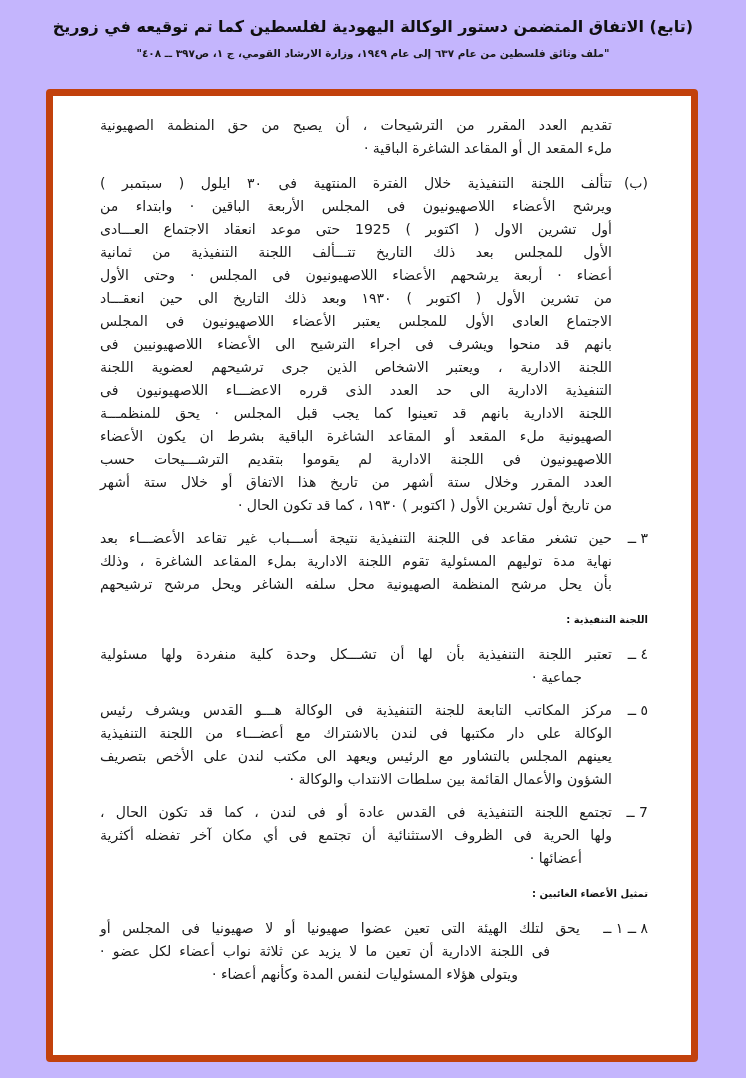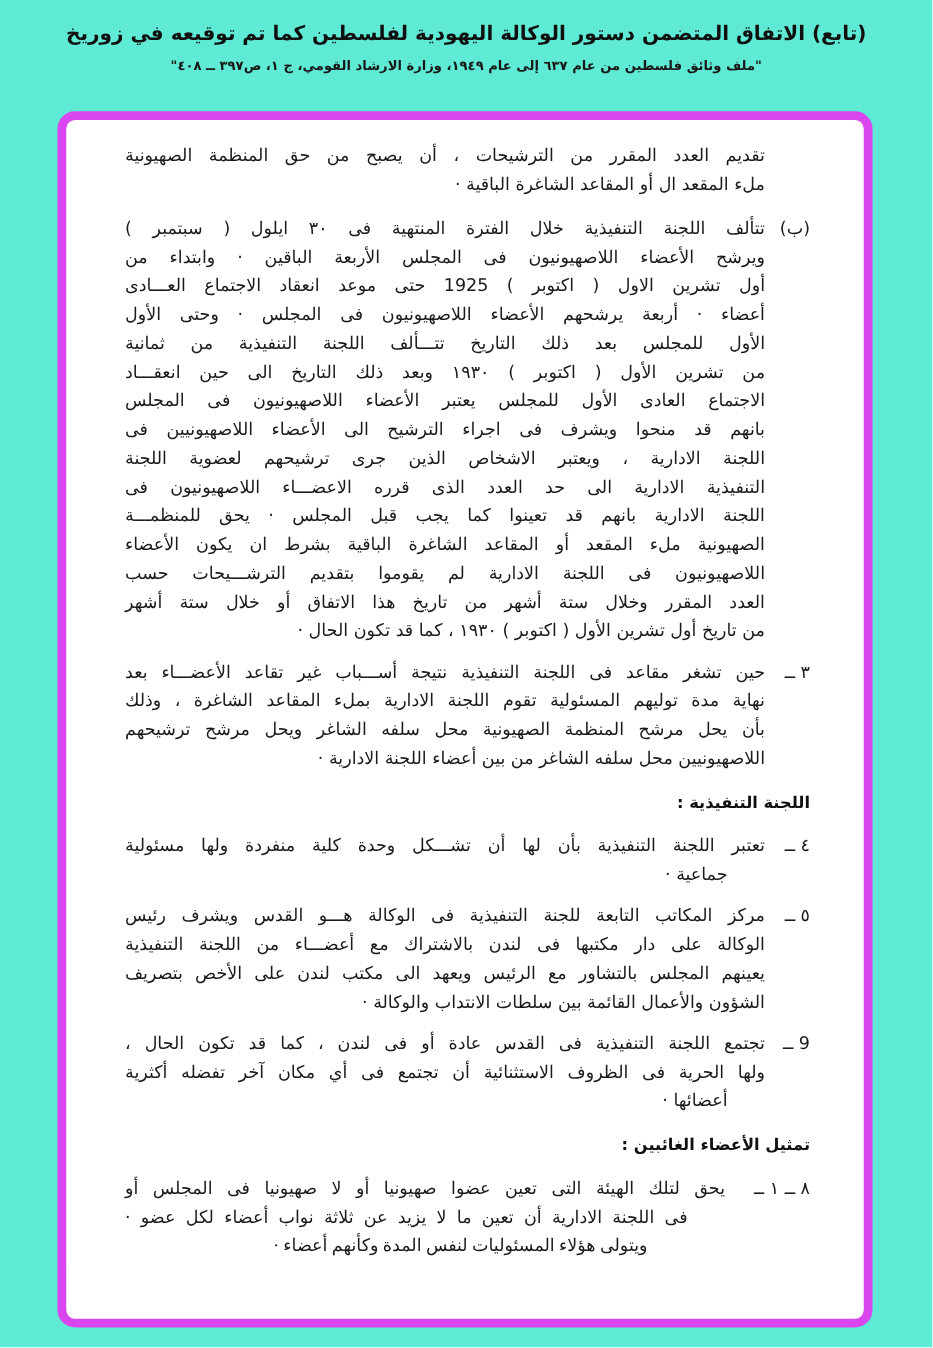--- a/index.html
+++ b/index.html
@@ -1,41 +1,41 @@
 <!DOCTYPE html>
 <html lang="ar"><head>
 <meta charset="utf-8">
 <style>
   html,body { margin:0; padding:0; background:#ffffff; }
   .page {
-    position:relative; width:746px; height:1078px; background:#5eead4;
+    position:relative; width:746px; height:1078px; background:#c4b5fd;
     font-family:"DejaVu Sans", sans-serif; color:#161616; overflow:hidden;
   }
   .header { position:absolute; top:16px; left:0; right:0; text-align:center; direction:rtl; }
   .title { font-size:16px; font-weight:bold; line-height:22px; color:#101010; }
   .source { font-size:10.5px; font-weight:bold; margin-top:9px; color:#181818; }
   .frame {
     position:absolute; left:46px; top:89px; width:638px; height:959px;
-    border:7px solid #d946ef; border-radius:14px; background:#ffffff;
+    border:7px solid #c2410c; border-radius:4px; background:#ffffff;
   }
   .content {
     position:absolute; top:0; left:0; right:0; bottom:0;
     padding:16px 43px 6px 47px; direction:rtl; text-align:right;
     font-size:14px; line-height:23px; color:#1a1a1a;
   }
   .para-intro { margin:2px 36px 12px 0; }
   .item { display:flex; margin-bottom:10px; }
   .marker { flex:0 0 36px; white-space:nowrap; }
   .marker.wide { flex:0 0 68px; }
   .body { flex:1; min-width:0; }
   .ln { text-align:justify; text-align-last:justify; }
   .ln.end { text-align-last:right; }
   .pr1 { padding-right:30px; }
-  .pr2 { padding-right:62px;font-family:Liberation Serif, serif; }
-  .sec-heading { font-weight:bold; font-size:13px; margin:12px 0 12px; color:#101010; }
+  .pr2 { padding-right:62px; }
+  .sec-heading { font-weight:bold; font-size:10px; margin:12px 0 12px; color:#101010; }
   .uword { text-underline-offset:3px; }
 </style>
 </head>
 <body>
 
 <div class="page">
 
   <div class="header">
     <div class="title">(تابع) الاتفاق المتضمن دستور الوكالة اليهودية لفلسطين كما تم توقيعه في زوريخ</div>
     <div class="source">"ملف وثائق فلسطين من عام ٦٣٧ إلى عام ١٩٤٩، وزارة الارشاد القومي، ج ١، ص٣٩٧ ــ ٤٠٨"</div>
@@ -48,42 +48,41 @@
         <div class="ln">تقديم العدد المقرر من الترشيحات ، أن يصبح من حق المنظمة الصهيونية</div>
         <div class="ln end">ملء المقعد ال أو المقاعد الشاغرة الباقية ·</div>
       </div>
 
       <div class="item">
         <div class="marker">(ب)</div>
         <div class="body">
           <div class="ln">تتألف اللجنة التنفيذية خلال الفترة المنتهية فى ٣٠ ايلول ( سبتمبر )</div>
           <div class="ln">ويرشح الأعضاء اللاصهيونيون فى المجلس الأربعة الباقين · وابتداء من</div>
           <div class="ln">أول تشرين الاول ( اكتوبر ) 1925 حتى موعد انعقاد الاجتماع العـــادى</div>
+          <div class="ln">الأول للمجلس بعد ذلك التاريخ تتـــألف اللجنة التنفيذية من ثمانية</div>
           <div class="ln">أعضاء · أربعة يرشحهم الأعضاء اللاصهيونيون فى المجلس · وحتى الأول</div>
-          <div class="ln">الأول للمجلس بعد ذلك التاريخ تتـــألف اللجنة التنفيذية من ثمانية</div>
           <div class="ln">من تشرين الأول ( اكتوبر ) ١٩٣٠ وبعد ذلك التاريخ الى حين انعقـــاد</div>
           <div class="ln">الاجتماع العادى الأول للمجلس يعتبر الأعضاء اللاصهيونيون فى المجلس</div>
           <div class="ln">بانهم قد منحوا ويشرف فى اجراء الترشيح الى الأعضاء اللاصهيونيين فى</div>
           <div class="ln">اللجنة الادارية ، ويعتبر الاشخاص الذين جرى ترشيحهم لعضوية اللجنة</div>
           <div class="ln">التنفيذية الادارية الى حد العدد الذى قرره الاعضـــاء اللاصهيونيون فى</div>
           <div class="ln">اللجنة الادارية بانهم قد تعينوا كما يجب قبل المجلس · يحق للمنظمـــة</div>
           <div class="ln">الصهيونية ملء المقعد أو المقاعد الشاغرة الباقية بشرط ان يكون الأعضاء</div>
           <div class="ln">اللاصهيونيون فى اللجنة الادارية لم يقوموا بتقديم الترشـــيحات حسب</div>
           <div class="ln">العدد المقرر وخلال ستة أشهر من تاريخ هذا الاتفاق أو خلال ستة أشهر</div>
           <div class="ln end">من تاريخ أول تشرين الأول ( اكتوبر ) ١٩٣٠ ، كما قد تكون الحال ·</div>
         </div>
       </div>
 
       <div class="item">
         <div class="marker">٣ ــ</div>
         <div class="body">
           <div class="ln">حين تشغر مقاعد فى اللجنة التنفيذية نتيجة أســـباب غير تقاعد الأعضـــاء بعد</div>
           <div class="ln">نهاية مدة توليهم المسئولية تقوم اللجنة الادارية بملء المقاعد الشاغرة ، وذلك</div>
           <div class="ln">بأن يحل مرشح المنظمة الصهيونية محل سلفه الشاغر ويحل مرشح ترشيحهم</div>
-          <div class="ln end">اللاصهيونيين محل سلفه الشاغر من بين أعضاء اللجنة الادارية ·</div>
         </div>
       </div>
 
       <div class="sec-heading">اللجنة التنفيذية :</div>
 
       <div class="item">
         <div class="marker">٤ ــ</div>
         <div class="body">
           <div class="ln">تعتبر اللجنة التنفيذية بأن لها أن تشـــكل وحدة كلية منفردة ولها مسئولية</div>
           <div class="ln end pr1">جماعية ·</div>
@@ -94,21 +93,21 @@
         <div class="marker">٥ ــ</div>
         <div class="body">
           <div class="ln">مركز المكاتب التابعة للجنة التنفيذية فى الوكالة هـــو القدس ويشرف رئيس</div>
           <div class="ln">الوكالة على دار مكتبها فى لندن بالاشتراك مع أعضـــاء من اللجنة التنفيذية</div>
           <div class="ln">يعينهم المجلس بالتشاور مع الرئيس ويعهد الى مكتب لندن على الأخص بتصريف</div>
           <div class="ln end">الشؤون والأعمال القائمة بين سلطات الانتداب والوكالة ·</div>
         </div>
       </div>
 
       <div class="item">
-        <div class="marker">9 ــ</div>
+        <div class="marker">7 ــ</div>
         <div class="body">
           <div class="ln">تجتمع اللجنة التنفيذية فى القدس عادة أو فى لندن ، كما قد تكون الحال ،</div>
           <div class="ln">ولها الحرية فى الظروف الاستثنائية أن تجتمع فى أي مكان آخر تفضله أكثرية</div>
           <div class="ln end pr1">أعضائها ·</div>
         </div>
       </div>
 
       <div class="sec-heading">
         <span>تمثيل الأعضاء </span><span class="uword">الغائبين</span><span> :</span>
       </div>

